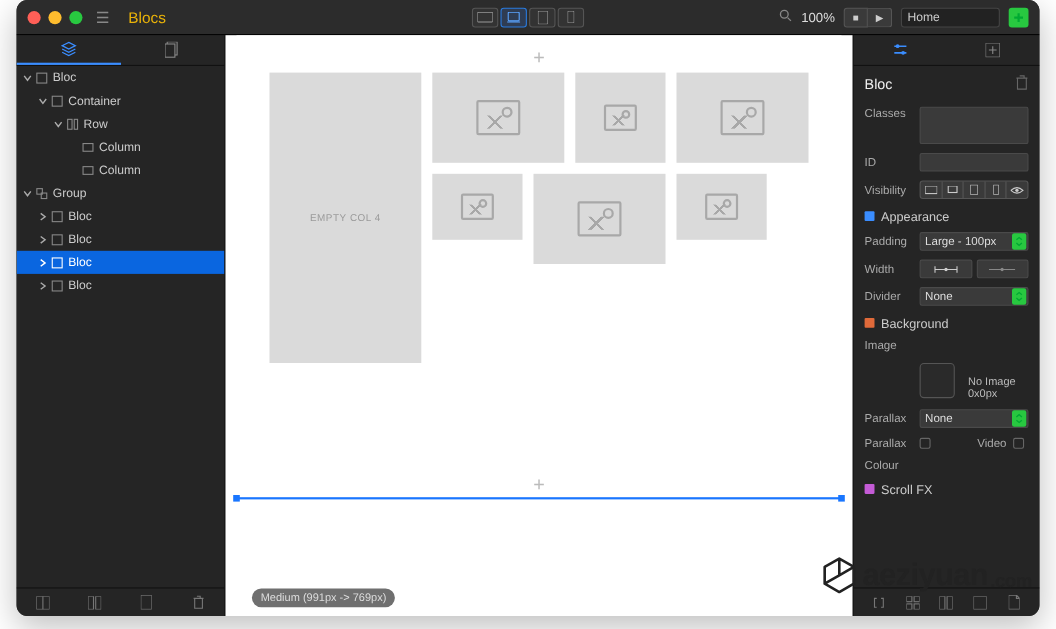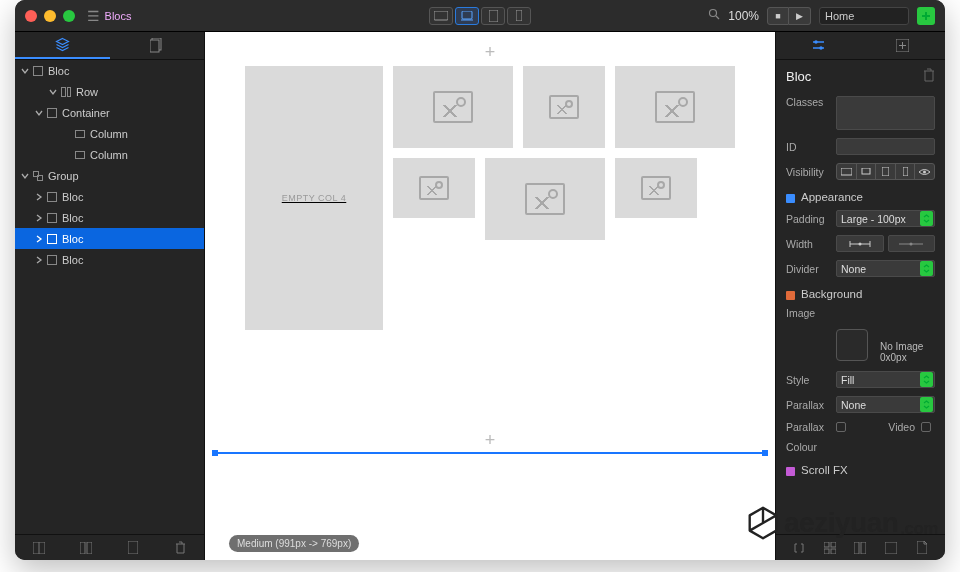--- a/index.html
+++ b/index.html
@@ -4,21 +4,21 @@
 <style>
   * { box-sizing: border-box; margin: 0; padding: 0; font-family: -apple-system, "Helvetica Neue", Arial, sans-serif; }
   body { background: #fff; width: 960px; height: 572px; overflow: hidden; }
   .window { position:absolute; left:15px; top:0; width:930px; height:560px; background:#1e1e1e; border-radius:10px; overflow:hidden; box-shadow:0 10px 30px rgba(0,0,0,.25);}
   
   .titlebar { height:32px; background:#2c2c2c; display:flex; align-items:center; padding:0 10px; border-bottom:1px solid #000; }
   .traffic { display:flex; gap:7px; }
   .dot { width:12px; height:12px; border-radius:50%; }
   .dot.red{background:#ff5f57;} .dot.yellow{background:#febc2e;} .dot.green{background:#28c840;}
   .hamb { margin-left:12px; color:#888; font-size:14px; }
-  .title { margin-left:5px; color:#f0abfc; font-size:11px; }
+  .title { margin-left:17px; color:#eab308; font-size:14px; }
   .tb-center { position:absolute; left:50%; transform:translateX(-50%); display:flex; gap:2px; }
   .dev-btn { width:24px; height:18px; border:1px solid #555; border-radius:3px; background:#333; display:flex; align-items:center; justify-content:center;}
   .dev-btn.active{border-color:#2a7bde;background:#2f3c52;}
   .dev-icon{display:block;}
   .tb-right { margin-left:auto; display:flex; align-items:center; gap:8px;}
   .zoom { color:#ddd; font-size:12px; }
   .search { color:#888; font-size:13px;}
   .playstop { display:flex; }
   .ps { width:22px; height:18px; background:#3a3a3a; border:1px solid #555; display:flex;align-items:center;justify-content:center; color:#ccc; font-size:9px;}
   .ps:first-child{border-radius:3px 0 0 3px;} .ps:last-child{border-radius:0 3px 3px 0;border-left:none;}
@@ -46,21 +46,21 @@
   .icon-grp::before{left:0;top:0;} .icon-grp::after{right:0;bottom:0;}
   .icon-bloc{width:10px;height:10px;border:1.5px solid #888;display:inline-block;margin-right:5px;}
   .tree-row.sel .icon-bloc{border-color:#fff;}
   .sl-footer{height:26px;border-top:1px solid #111;display:flex;align-items:center;justify-content:space-around;color:#777;}
   .sfi{width:14px;height:14px;display:flex;align-items:center;justify-content:center;}
   
   .canvas-wrap{flex:1;background:#fff;position:relative;overflow:hidden;}
   .canvas{position:absolute;left:10px;right:10px;top:0;bottom:0;background:#fff;}
   .add-top{position:absolute;top:10px;left:50%;transform:translateX(-50%);color:#bbb;font-size:18px;}
   .page-area{position:absolute;top:34px;left:0;right:0;}
-  .grid{display:flex;gap:10px;padding:0 30px;text-decoration:underline;}
+  .grid{display:flex;gap:10px;padding:0 30px;}
   .empty-col{width:150px;height:264px;background:#dadada;display:flex;align-items:center;justify-content:center;color:#9a9a9a;font-size:9px;letter-spacing:.5px;}
   .right-cols{flex:1;display:flex;flex-direction:column;gap:10px;}
   .roww{display:flex;gap:10px;}
   .ph{background:#dadada;display:flex;align-items:center;justify-content:center;}
   .ph-img{width:40px;height:32px;border:2px solid #a8a8a8;border-radius:2px;position:relative;}
   .ph-img::before{content:"";position:absolute;right:5px;top:4px;width:6px;height:6px;border:2px solid #a8a8a8;border-radius:50%;}
   .ph-img::after{content:"";position:absolute;left:4px;bottom:4px;width:22px;height:12px;background:linear-gradient(45deg,transparent 45%,#a8a8a8 45%,#a8a8a8 55%,transparent 55%),linear-gradient(-45deg,transparent 45%,#a8a8a8 45%,#a8a8a8 55%,transparent 55%);}
   .ph.s .ph-img{width:30px;height:24px;}
   .ph.s .ph-img::before{width:4px;height:4px;right:4px;top:3px;}
   .ph.s .ph-img::after{width:16px;height:9px;left:3px;bottom:3px;}
@@ -78,21 +78,21 @@
   .sr-header{display:flex;align-items:center;justify-content:space-between;padding:8px 10px;}
   .sr-title{font-size:13px;font-weight:500;color:#eee;}
   .trash{color:#666;}
   .field-row{display:flex;align-items:center;padding:4px 10px;gap:6px;}
   .lbl{width:44px;color:#aaa;font-size:10.5px;}
   .input{flex:1;height:17px;background:#3a3a3a;border:1px solid #4a4a4a;border-radius:2px;}
   .input.tall{height:34px;}
   .vis-group{flex:1;display:flex;background:#3a3a3a;border:1px solid #555;border-radius:3px;height:17px;}
   .vis-b{flex:1;display:flex;align-items:center;justify-content:center;border-right:1px solid #555;}
   .vis-b:last-child{border-right:none;}
-  .sect-h{display:flex;align-items:flex-end;gap:6px;padding:7px 10px 3px;font-size:11.5px;font-weight:500;}
+  .sect-h{display:flex;align-items:flex-start;gap:6px;padding:7px 10px 3px;font-size:11.5px;font-weight:500;}
   .sect-sw{width:9px;height:9px;border-radius:1px;}
   .select{flex:1;height:17px;background:#3a3a3a;border:1px solid #4a4a4a;border-radius:2px;display:flex;align-items:center;justify-content:space-between;padding:0 4px;font-size:10.5px;color:#ddd;}
   .sel-arrow{width:13px;height:15px;background:#28c840;border-radius:2px;display:flex;align-items:center;justify-content:center;margin-right:-3px;}
   .sel-arrow svg{display:block;}
   .width-ctrl{flex:1;display:flex;gap:4px;}
   .wc{flex:1;height:17px;background:#3a3a3a;border:1px solid #4a4a4a;border-radius:2px;display:flex;align-items:center;justify-content:center;}
   .img-well{width:32px;height:32px;border:1px solid #555;border-radius:4px;background:#2a2a2a;margin-right:6px;}
   .img-info{display:flex;flex-direction:column;font-size:10px;color:#bbb;margin-top:14px;}
   .chk{width:10px;height:10px;border:1px solid #666;border-radius:2px;display:inline-block;margin-right:4px;}
   .sr-footer{height:26px;border-top:1px solid #111;display:flex;align-items:center;justify-content:space-around;color:#777;padding:0 8px;}
@@ -181,40 +181,40 @@
       <div class="tree" id="tree">
           <div class="tree-row" style="padding-left: 6px;">
             <span class="tri">
               <svg width="8" height="8">
                 <path d="M1 2 L4 6 L7 2" fill="none" stroke="#aaa" stroke-width="1.3"></path>
               </svg>
             </span>
             <span class="icon-box"></span>
             <span>Bloc</span>
           </div>
+          <div class="tree-row" style="padding-left: 20px;">
+            <span class="tri">
+              <svg width="8" height="8">
+                <path d="M1 2 L4 6 L7 2" fill="none" stroke="#aaa" stroke-width="1.3"></path>
+              </svg>
+            </span>
+            <span class="icon-cont"></span>
+            <span>Container</span>
+          </div>
           <div class="tree-row" style="padding-left: 34px;">
             <span class="tri">
               <svg width="8" height="8">
                 <path d="M1 2 L4 6 L7 2" fill="none" stroke="#aaa" stroke-width="1.3"></path>
               </svg>
             </span>
             <span class="icon-row">
               <span></span>
               <span></span>
             </span>
             <span>Row</span>
-          </div>
-          <div class="tree-row" style="padding-left: 20px;">
-            <span class="tri">
-              <svg width="8" height="8">
-                <path d="M1 2 L4 6 L7 2" fill="none" stroke="#aaa" stroke-width="1.3"></path>
-              </svg>
-            </span>
-            <span class="icon-cont"></span>
-            <span>Container</span>
           </div>
           <div class="tree-row" style="padding-left: 48px;">
             <span class="tri"></span>
             <span class="icon-col"></span>
             <span>Column</span>
           </div>
           <div class="tree-row" style="padding-left: 48px;">
             <span class="tri"></span>
             <span class="icon-col"></span>
             <span>Column</span>
@@ -453,31 +453,20 @@
         </div>
         <div class="field-row">
           <span class="lbl"></span>
           <div class="img-well"></div>
           <div class="img-info">
             <span>No Image</span>
             <span>0x0px</span>
           </div>
         </div>
         <div class="field-row">
-          <span class="lbl">Style</span>
-          <div class="select">
-            <span>Fill</span>
-            <span class="sel-arrow">
-                <svg width="7" height="9">
-                  <path d="M1 3 L3.5 1 L6 3 M1 6 L3.5 8 L6 6" fill="none" stroke="#0a3" stroke-width="1.2"></path>
-                </svg>
-              </span>
-          </div>
-        </div>
-        <div class="field-row">
           <span class="lbl">Parallax</span>
           <div class="select">
             <span>None</span>
             <span class="sel-arrow">
                 <svg width="7" height="9">
                   <path d="M1 3 L3.5 1 L6 3 M1 6 L3.5 8 L6 6" fill="none" stroke="#0a3" stroke-width="1.2"></path>
                 </svg>
               </span>
           </div>
         </div>

